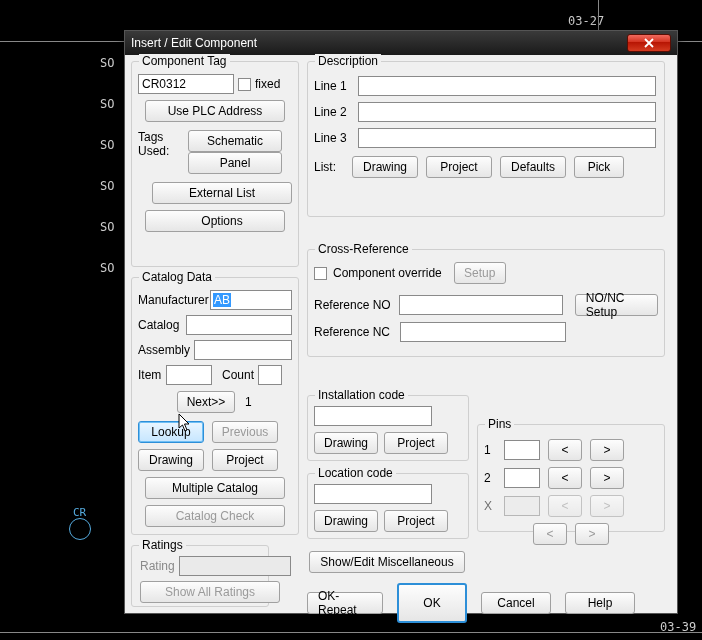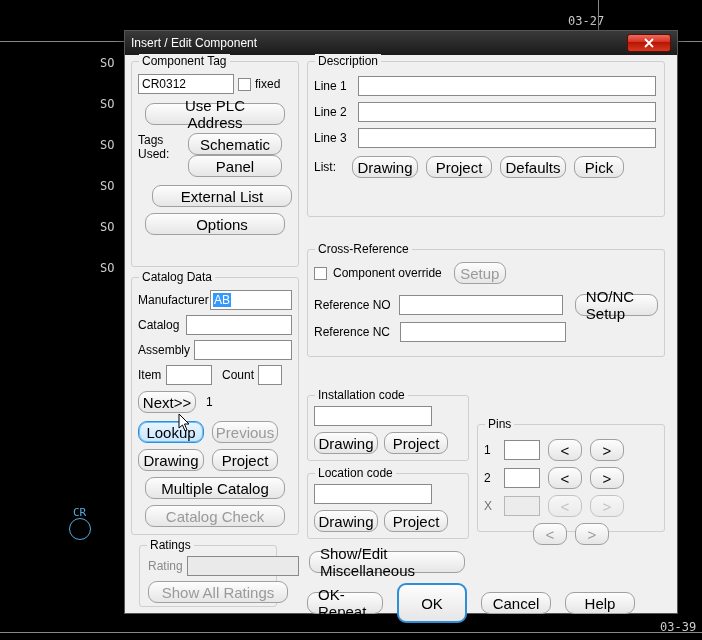--- a/index.html
+++ b/index.html
@@ -55,22 +55,22 @@
   }
   .group > .legend {
     position:absolute; top:-8px; left:7px;
     background:#f0f0f0; padding:0 3px; font-size:12px;
   }
   .btn {
     display:inline-flex; align-items:center; justify-content:center;
     height:22px; padding:0 10px;
     background:linear-gradient(#fdfdfd,#e6e6e6);
     border:1px solid #a0a0a0;
-    border-radius:9px;
-    font-size:15px;
+    border-radius:3px;
+    font-size:12px;
     cursor:pointer;
   }
   .btn.disabled { color:#9a9a9a; cursor:default; }
   .btn.blue-focus { background:linear-gradient(#eaf6ff,#c6e6ff); border-color:#2d8fd8; box-shadow:0 0 0 1px #6fbff5 inset;}
   .btn.default { border:2px solid #2d8fd8; padding:16px 9px; height:40px;}
   input[type=text]{
     height:20px; border:1px solid #8a8a8a; padding:0 3px; font-size:12px; background:#fff;
   }
   input[type=text].sel { background:#fff; }
   .sel-text { background:#3399ff; color:#fff; padding:0 1px;}
@@ -153,41 +153,41 @@
       <div class="row" style="margin-top:5px;">
         <label class="lab" style="width:52px;">Assembly</label>
         <input type="text" style="width: 98px;" value="">
       </div>
       <div class="row" style="margin-top:5px;">
         <label class="lab" style="width:24px;">Item</label>
         <input type="text" style="width: 46px;" value="">
         <label class="lab" style="margin-left:6px;">Count</label>
         <input type="text" style="width: 24px;" value="">
       </div>
-      <div class="row" style="margin-top:6px;">
+      <div class="row" style="margin-top:6px;margin-left:39px;">
         <span class="btn" style="width:58px;">Next&gt;&gt;</span>
         <label class="lab" style="margin-left:6px;">1</label>
       </div>
       <div class="row" style="margin-top:8px; gap:8px;">
         <span class="btn blue-focus" style="width:66px;">Lookup</span>
         <span class="btn disabled" style="width:66px;">Previous</span>
       </div>
       <div class="row" style="margin-top:6px; gap:8px;">
         <span class="btn" style="width:66px;">Drawing</span>
         <span class="btn" style="width:66px;">Project</span>
       </div>
       <div style="margin-top:6px; text-align:center;">
         <span class="btn" style="width:140px;">Multiple Catalog</span>
       </div>
       <div style="margin-top:6px; text-align:center;">
         <span class="btn disabled" style="width:140px;">Catalog Check</span>
       </div>
     </div>
 
-    <div class="group" style="left:14px; top:490px; width:138px; height:62px;padding-left:8px;">
+    <div class="group" style="left:6px; top:490px; width:138px; height:62px;padding-left:8px;">
       <span class="legend">Ratings</span>
       <div class="row" style="margin-top:4px;">
         <label class="lab" style="color:#8a8a8a; width:36px;">Rating</label>
         <input type="text" style="width: 112px; background: rgb(234, 234, 234); color: rgb(138, 138, 138);" value="">
       </div>
       <div style="margin-top:5px; text-align:center;">
         <span class="btn disabled" style="width:140px;">Show All Ratings</span>
       </div>
     </div>
 

